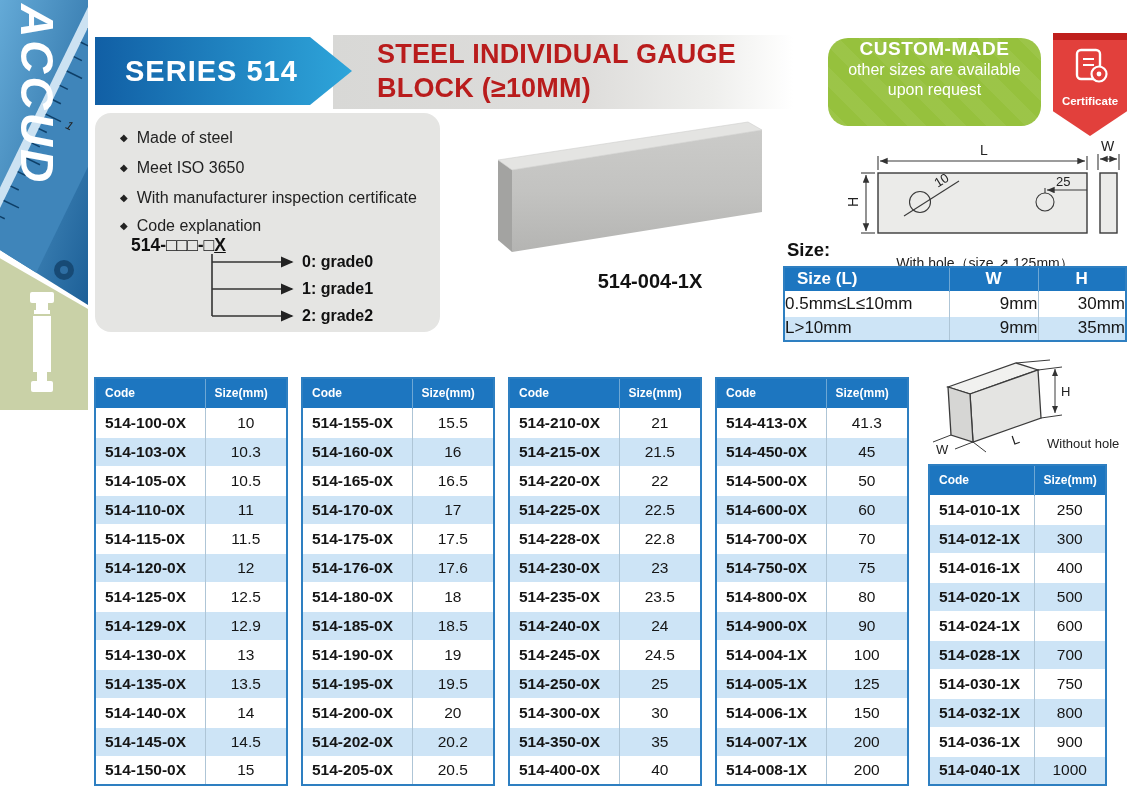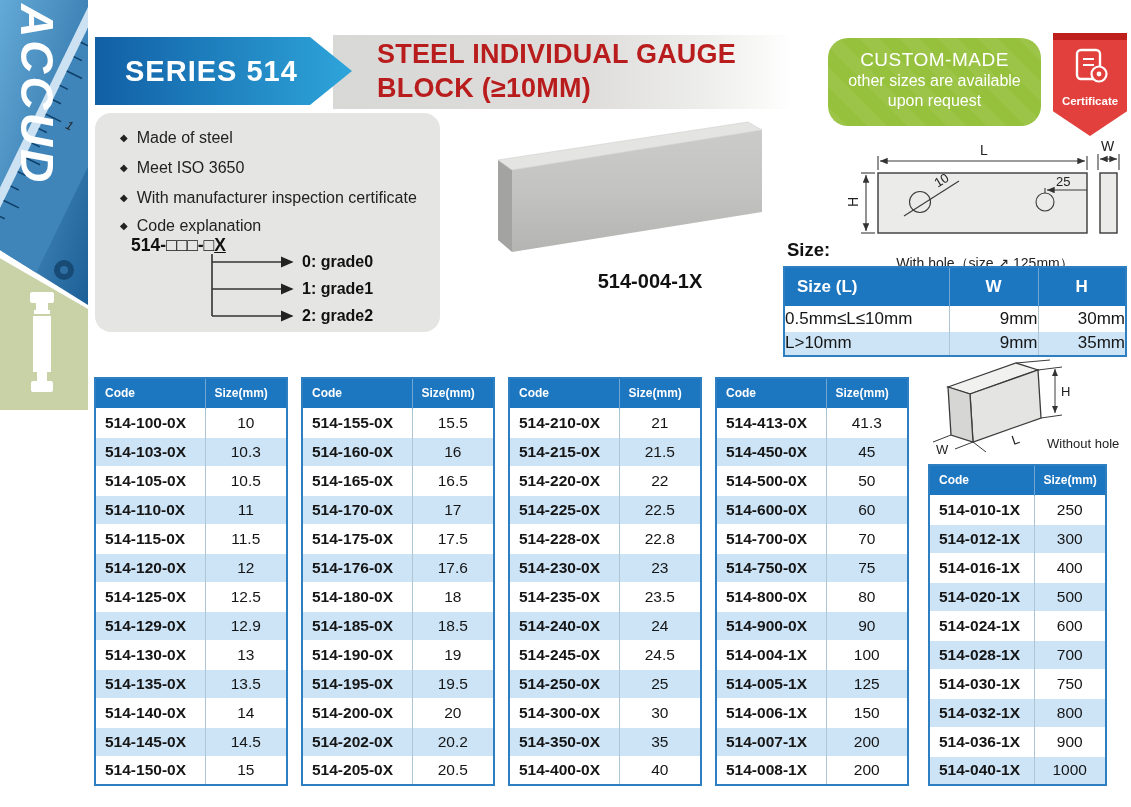--- a/index.html
+++ b/index.html
@@ -24,21 +24,21 @@
     clip-path:polygon(0 0,215px 0,100% 50%,215px 100%,0 100%);
     color:#fff; font-size:29px; font-weight:bold; letter-spacing:1px;
     line-height:68px; padding-left:30px; }
   .main-title { left:377px; top:37px; width:420px; z-index:3; font-size:27px;
     font-weight:bold; color:#b91c1c; line-height:34px; letter-spacing:0.2px; }
 
   
   .custom-badge { left:828px; top:38px; width:213px; height:88px; border-radius:20px;
     background:#96c13d; color:#fff; text-align:center; overflow:hidden;
     background-image:repeating-linear-gradient(45deg,rgba(255,255,255,.06) 0 14px,rgba(255,255,255,0) 14px 28px); }
-  .custom-badge .cb-title { margin-top:11px; font-size:19px; font-weight:normal; letter-spacing:0.5px; }
+  .custom-badge .cb-title { font-size:19px; font-weight:bold; letter-spacing:0.5px; }
   .custom-badge .cb-line { font-size:16px; line-height:20px; }
   .custom-badge .cb-line:first-of-type { margin-top:4px; }
 
   
   .certificate { left:1053px; top:33px; width:74px; height:103px; background:#e2403c;
     clip-path:polygon(0 0,100% 0,100% 76%,50% 100%,0 76%); text-align:center; }
   .certificate::before { content:""; position:absolute; left:0; top:0; width:100%; height:7px; background:#bf1f1c; }
   .cert-label { position:absolute; left:0; top:62px; width:100%; font-size:11.5px; font-weight:bold; color:#fff; }
 
   
@@ -66,21 +66,21 @@
   .code-table th:first-child { border-left:none; }
   .code-table td { height:29px; font-size:15.5px; color:#151515;
     border-left:1px solid #aec5d6; border-top:1px solid #fff; }
   .code-table td:first-child { font-weight:bold; padding-left:9px; border-left:none; }
   .code-table td:last-child { text-align:center; }
   .code-table tbody tr:nth-child(even) { background:#cde4f6; }
 
   table.size-table { border-collapse:collapse; table-layout:fixed; background:#fff;
     border:2px solid #2e7fc1; }
   .size-table th { background:#1d76c0; color:#fff; font-size:17px; font-weight:bold;
-    height:39px; border-left:1px solid #6ea7d4; }
+    height:24px; border-left:1px solid #6ea7d4; }
   .size-table th:first-child { text-align:left; padding-left:12px; border-left:none; }
   .size-table td { height:25px; font-size:17px; color:#151515; text-align:right;
     border-left:1px solid #aec5d6; border-top:1px solid #fff; }
   .size-table td:first-child { text-align:left; border-left:none; }
   .size-table tbody tr:nth-child(even) { background:#cde4f6; }
 </style>
 </head>
 <body>
 
 <div class="page">

